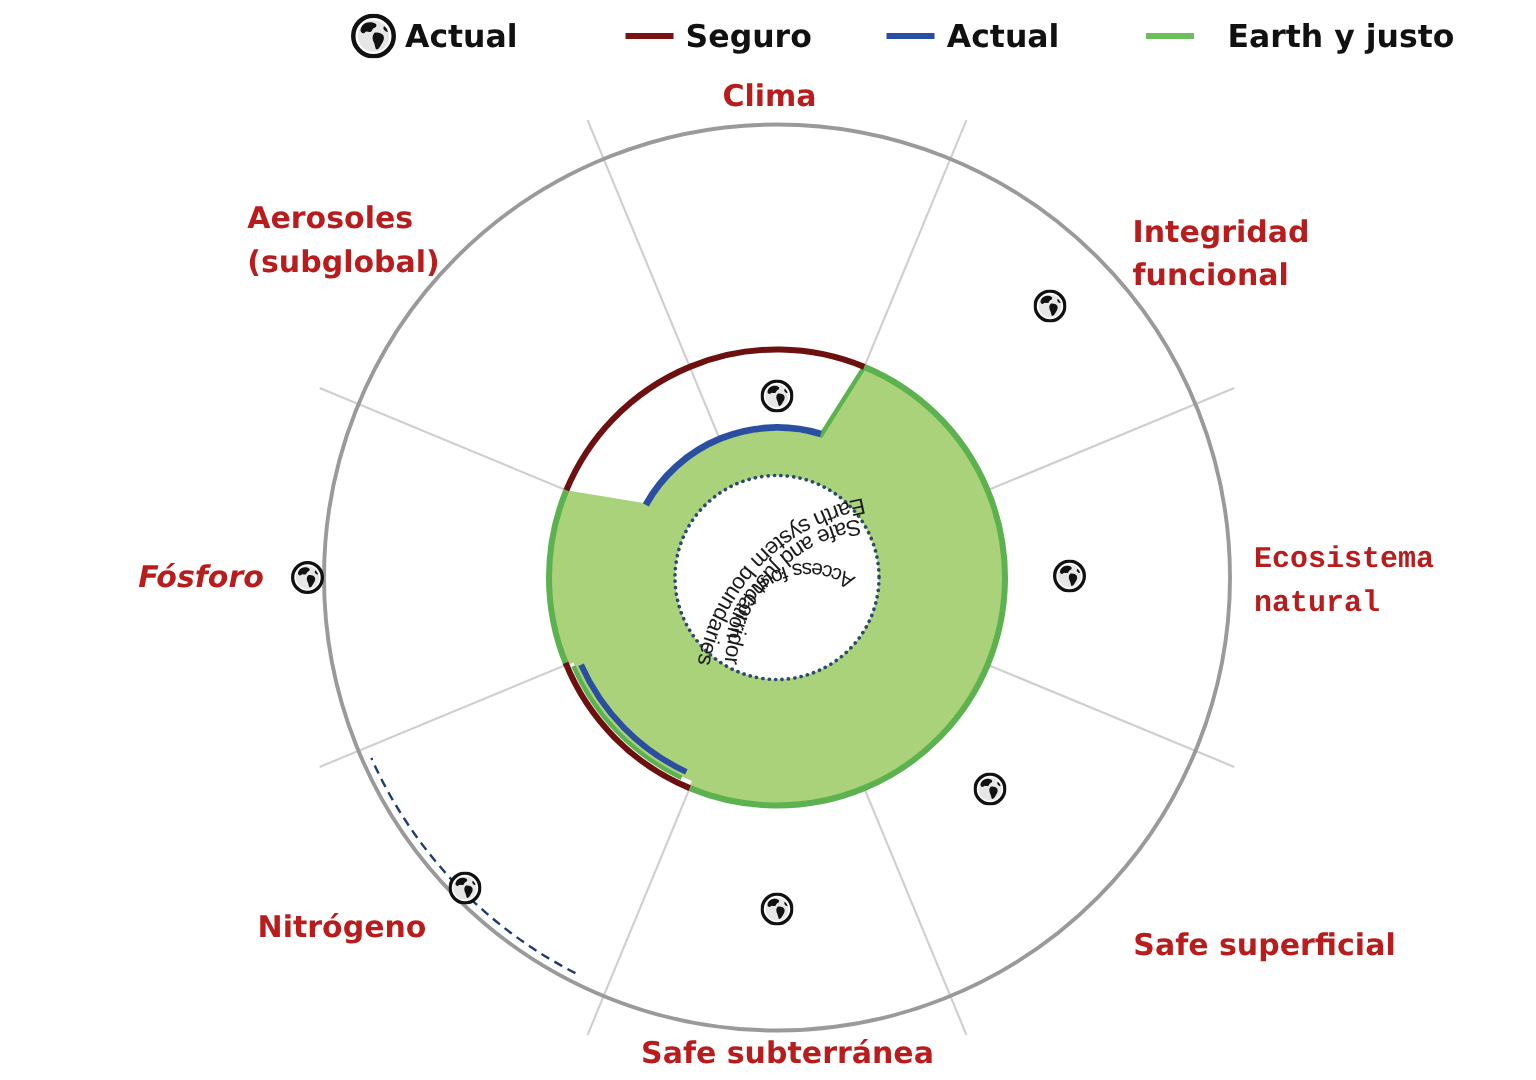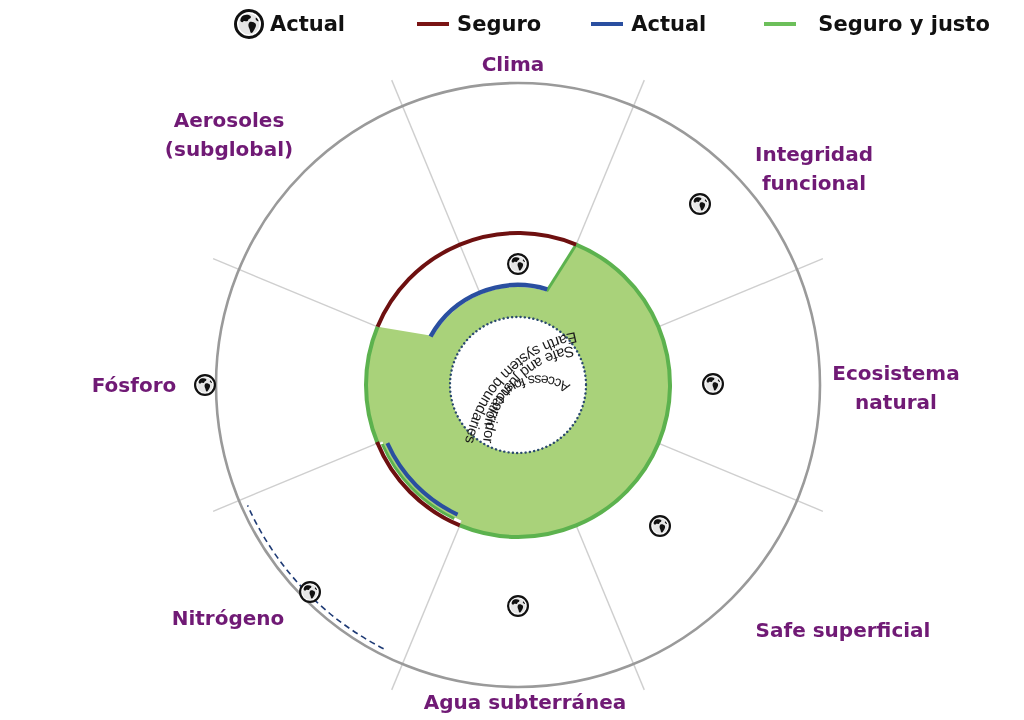--- a/index.html
+++ b/index.html
@@ -4,21 +4,21 @@
 <style>
   html, body { margin: 0; padding: 0; background: #ffffff; }
   body { width: 1024px; height: 720px; position: relative; overflow: hidden;
          font-family: "DejaVu Sans", "Liberation Sans", sans-serif; }
   #stage { position: absolute; left: 0; top: 0; width: 1024px; height: 720px; }
   .legend { position: absolute; top: 6px; left: 234px; height: 36px; display: flex; align-items: center;
             font-weight: bold; font-size: 21px; color: #111; white-space: nowrap; gap: 36px; }
   .legend .item { display: flex; align-items: center; margin-right: 14px; }
   .legend .swatch { width: 32px; height: 4px; margin-right: 8px; display: inline-block; }
   .legend .globe-wrap { width: 30px; height: 30px; margin-right: 6px; }
-  .label { position: absolute; font-weight: bold; font-size: 20px; color: #701a75; text-align: center;
+  .label { position: absolute; font-weight: bold; font-size: 20px; color: #b91c1c; text-align: left;
            line-height: 29px; white-space: nowrap; transform: translate(-50%, -50%); }
   svg text { font-family: "Liberation Sans", "DejaVu Sans", sans-serif; }
 </style>
 </head>
 <body>
 
 <div id="stage">
   <svg id="chart" width="1024" height="720" viewBox="0 0 1024 720" xmlns="http://www.w3.org/2000/svg">
     <defs>
       <symbol id="globe" viewBox="0 0 20 20">
@@ -88,27 +88,27 @@
     <div class="item" style="margin-left:22px">
       <span class="swatch" style="background:#7a1414"></span>
       <span>Seguro</span>
     </div>
     <div class="item">
       <span class="swatch" style="background:#2a4fa0"></span>
       <span>Actual</span>
     </div>
     <div class="item" style="margin-left:8px">
       <span class="swatch" style="background:#6cbf5a; margin-right:22px"></span>
-      <span>Seguro y justo</span>
+      <span>Earth y justo</span>
     </div>
   </div>
 
   <div id="labels">
       <div class="label" style="left: 513px; top: 64px;">Clima</div>
       <div class="label" style="left: 814px; top: 169px;">Integridad<br>funcional</div>
-      <div class="label" style="left: 896px; top: 388px;">Ecosistema<br>natural</div>
+      <div class="label" style="left: 896px; top: 388px; font-family: Liberation Mono, monospace;">Ecosistema<br>natural</div>
       <div class="label" style="left: 843px; top: 630px;">Safe superficial</div>
-      <div class="label" style="left: 525px; top: 702px;">Agua subterránea</div>
+      <div class="label" style="left: 525px; top: 702px;">Safe subterránea</div>
       <div class="label" style="left: 228px; top: 618px;">Nitrógeno</div>
-      <div class="label" style="left: 134px; top: 385px;">Fósforo</div>
-      <div class="label" style="left: 229px; top: 135px;">Aerosoles<br>(subglobal)</div>
+      <div class="label" style="left: 134px; top: 385px; font-style: italic;">Fósforo</div>
+      <div class="label" style="left: 229px; top: 160px;">Aerosoles<br>(subglobal)</div>
     </div>
 </div>
 
 </body></html>

